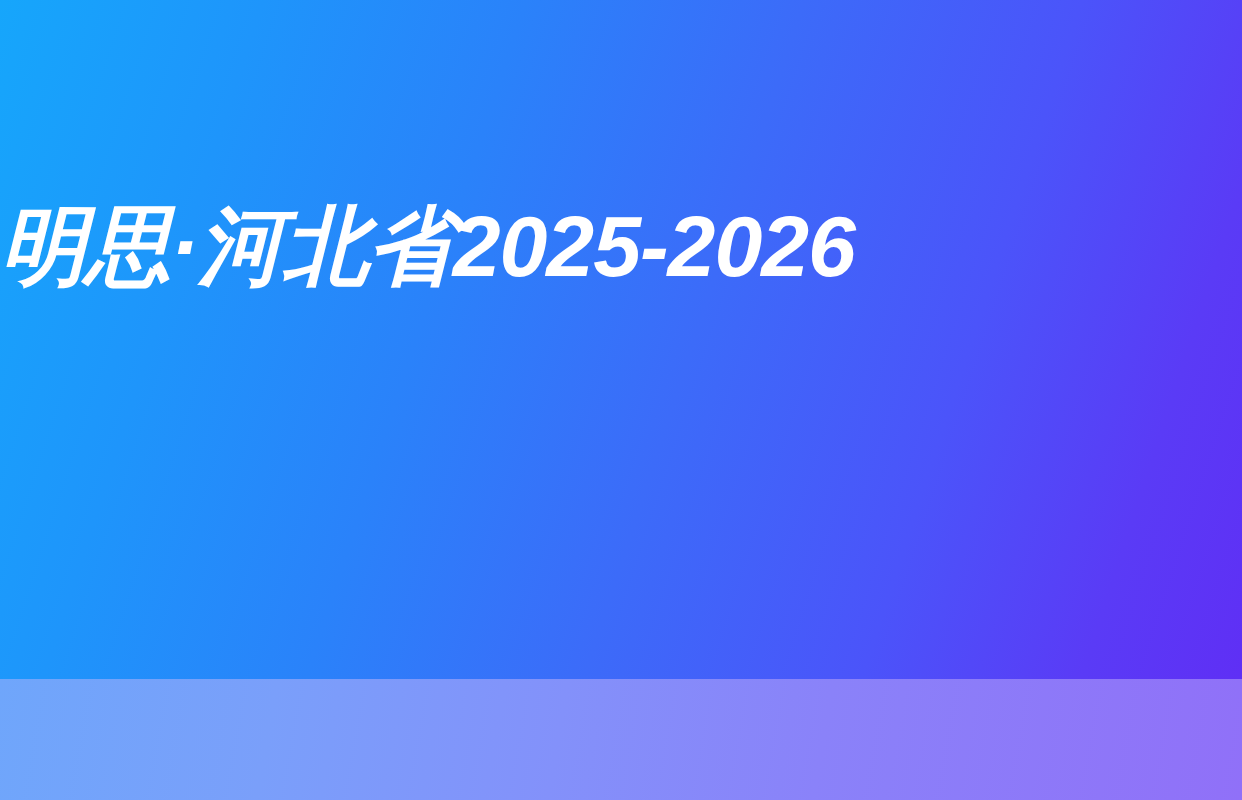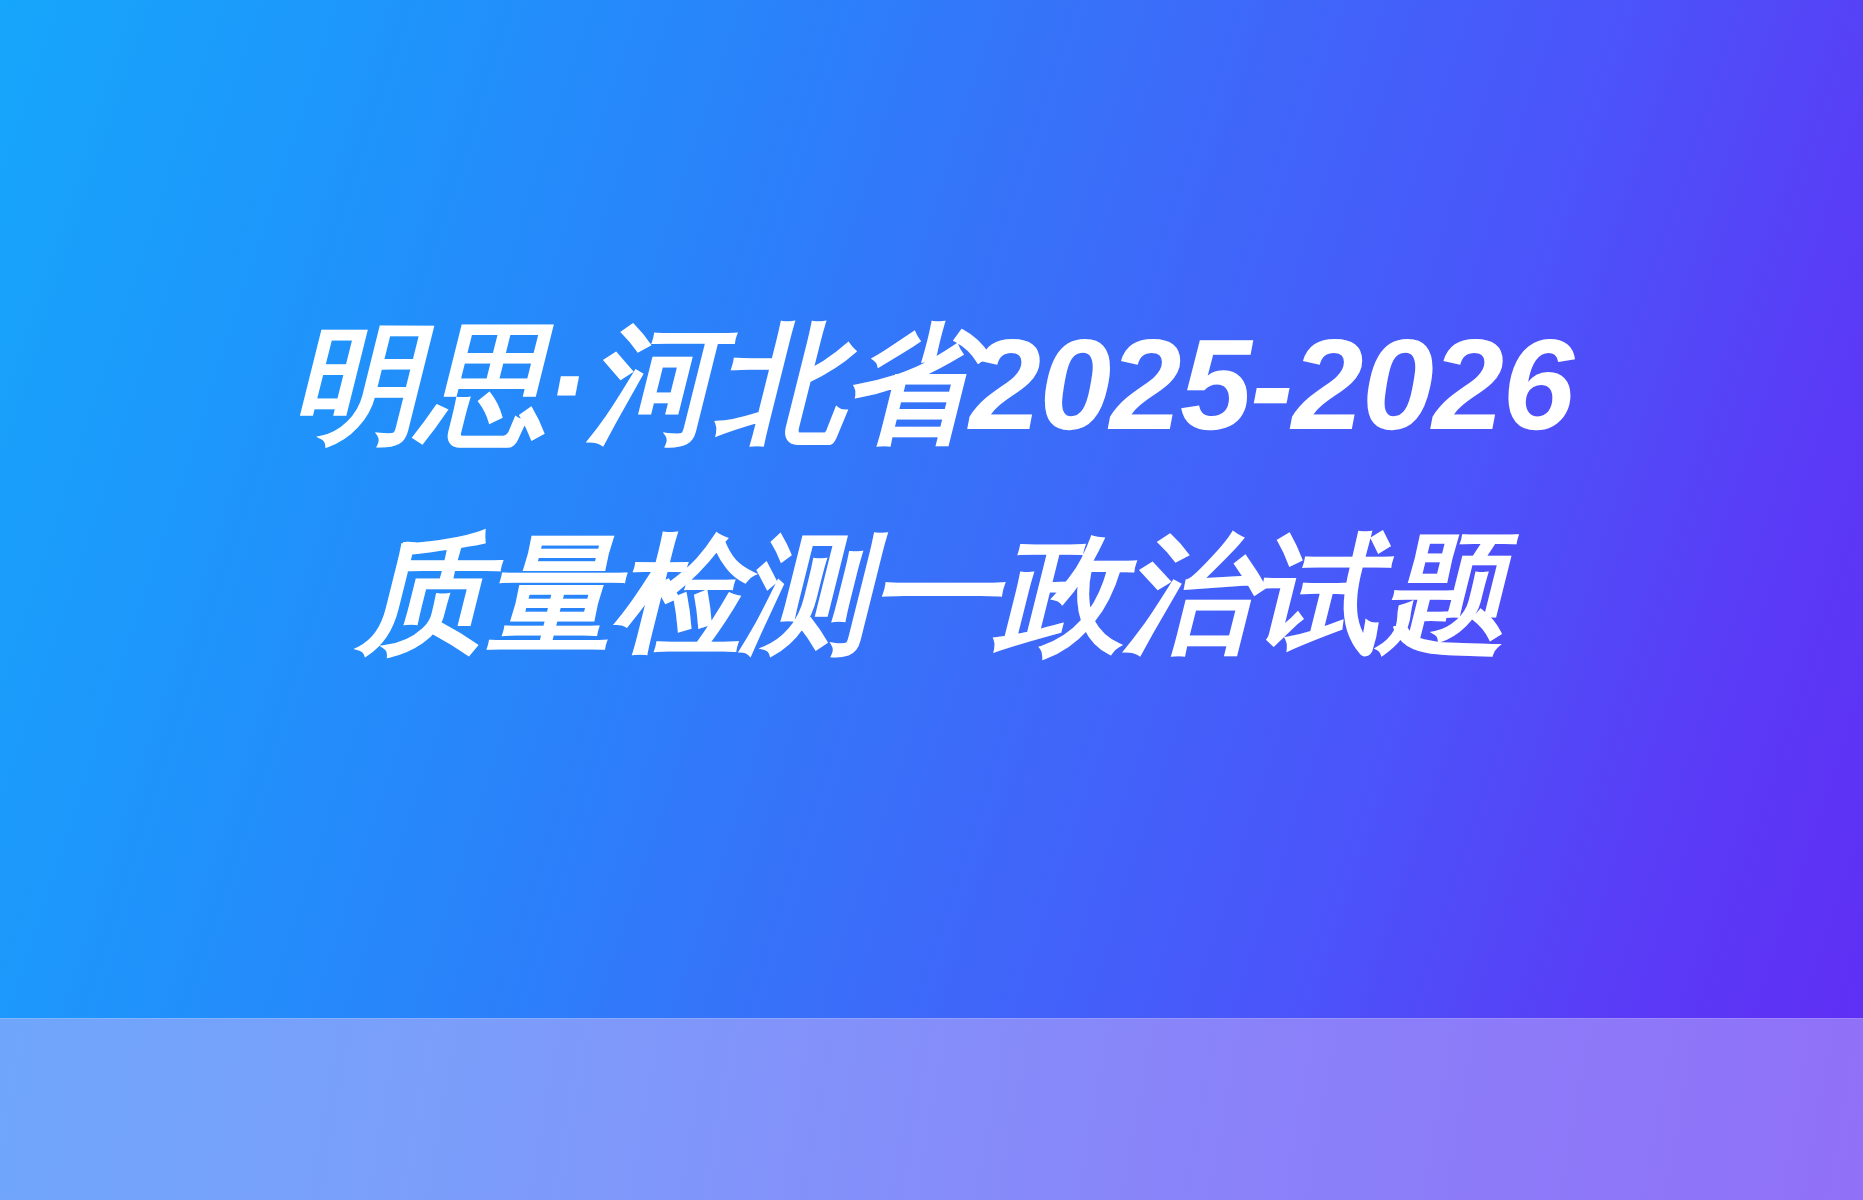--- a/index.html
+++ b/index.html
@@ -30,23 +30,22 @@
                 #3C6BF9 55%,
                 #4B54FA 74%,
                 #5A3BF6 89%,
                 #5F2FF5 100%);
   }
 
   
   .title-block {
     position: absolute;
     left: 0;
-    top: 187px;
+    top: 176px;
     width: 1242px;
-    text-align: center;
     color: #ffffff;
     font-weight: 700;
     font-style: italic;
     font-size: 86px;
     line-height: 140px;
     letter-spacing: -1px;
     white-space: nowrap;
     -webkit-font-smoothing: antialiased;
   }
   .title-line {
@@ -70,21 +69,20 @@
   }
 </style>
 </head>
 <body>
 
 <div id="page">
 
   <div class="banner">
     <div class="title-block">
       <span class="title-line">明思·河北省2025-2026</span>
-      <span class="title-line">质量检测一政治试题</span>
     </div>
   </div>
 
   <div class="wm-band">
     
   </div>
 
 </div>
 
 </body></html>

